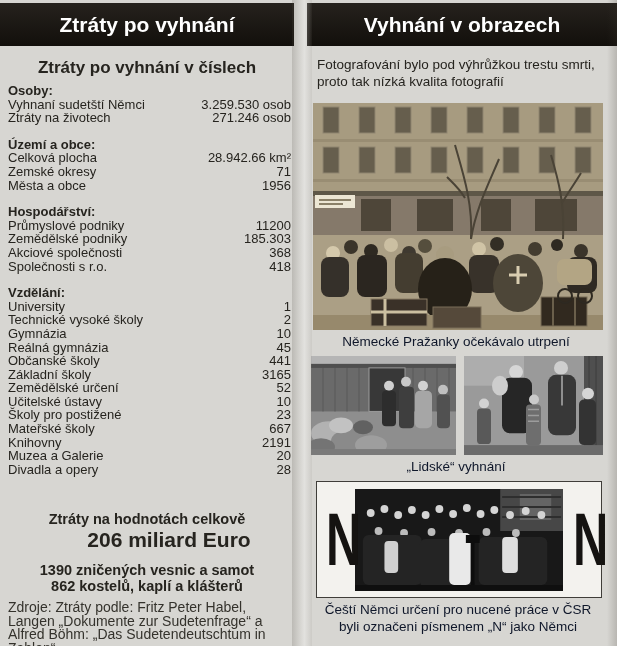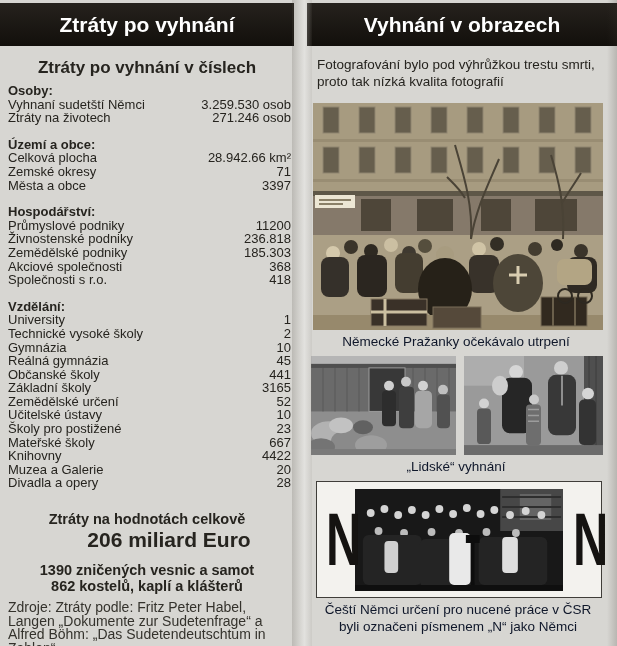--- a/index.html
+++ b/index.html
@@ -96,34 +96,30 @@
         <div class="row">
           <span class="lbl">Celková plocha</span>
           <span class="val">28.942.66 km²</span>
         </div>
         <div class="row">
           <span class="lbl">Zemské okresy</span>
           <span class="val">71</span>
         </div>
         <div class="row">
           <span class="lbl">Města a obce</span>
-          <span class="val">3397</span>
+          <span class="val">1956</span>
         </div>
       </div>
       <div class="section">
         <div class="sec-title">Hospodářství:</div>
         <div class="row">
           <span class="lbl">Průmyslové podniky</span>
           <span class="val">11200</span>
         </div>
         <div class="row">
-          <span class="lbl">Živnostenské podniky</span>
-          <span class="val">236.818</span>
-        </div>
-        <div class="row">
           <span class="lbl">Zemědělské podniky</span>
           <span class="val">185.303</span>
         </div>
         <div class="row">
           <span class="lbl">Akciové společnosti</span>
           <span class="val">368</span>
         </div>
         <div class="row">
           <span class="lbl">Společnosti s r.o.</span>
           <span class="val">418</span>
@@ -166,21 +162,21 @@
         <div class="row">
           <span class="lbl">Školy pro postižené</span>
           <span class="val">23</span>
         </div>
         <div class="row">
           <span class="lbl">Mateřské školy</span>
           <span class="val">667</span>
         </div>
         <div class="row">
           <span class="lbl">Knihovny</span>
-          <span class="val">4422</span>
+          <span class="val">2191</span>
         </div>
         <div class="row">
           <span class="lbl">Muzea a Galerie</span>
           <span class="val">20</span>
         </div>
         <div class="row">
           <span class="lbl">Divadla a opery</span>
           <span class="val">28</span>
         </div>
       </div>

